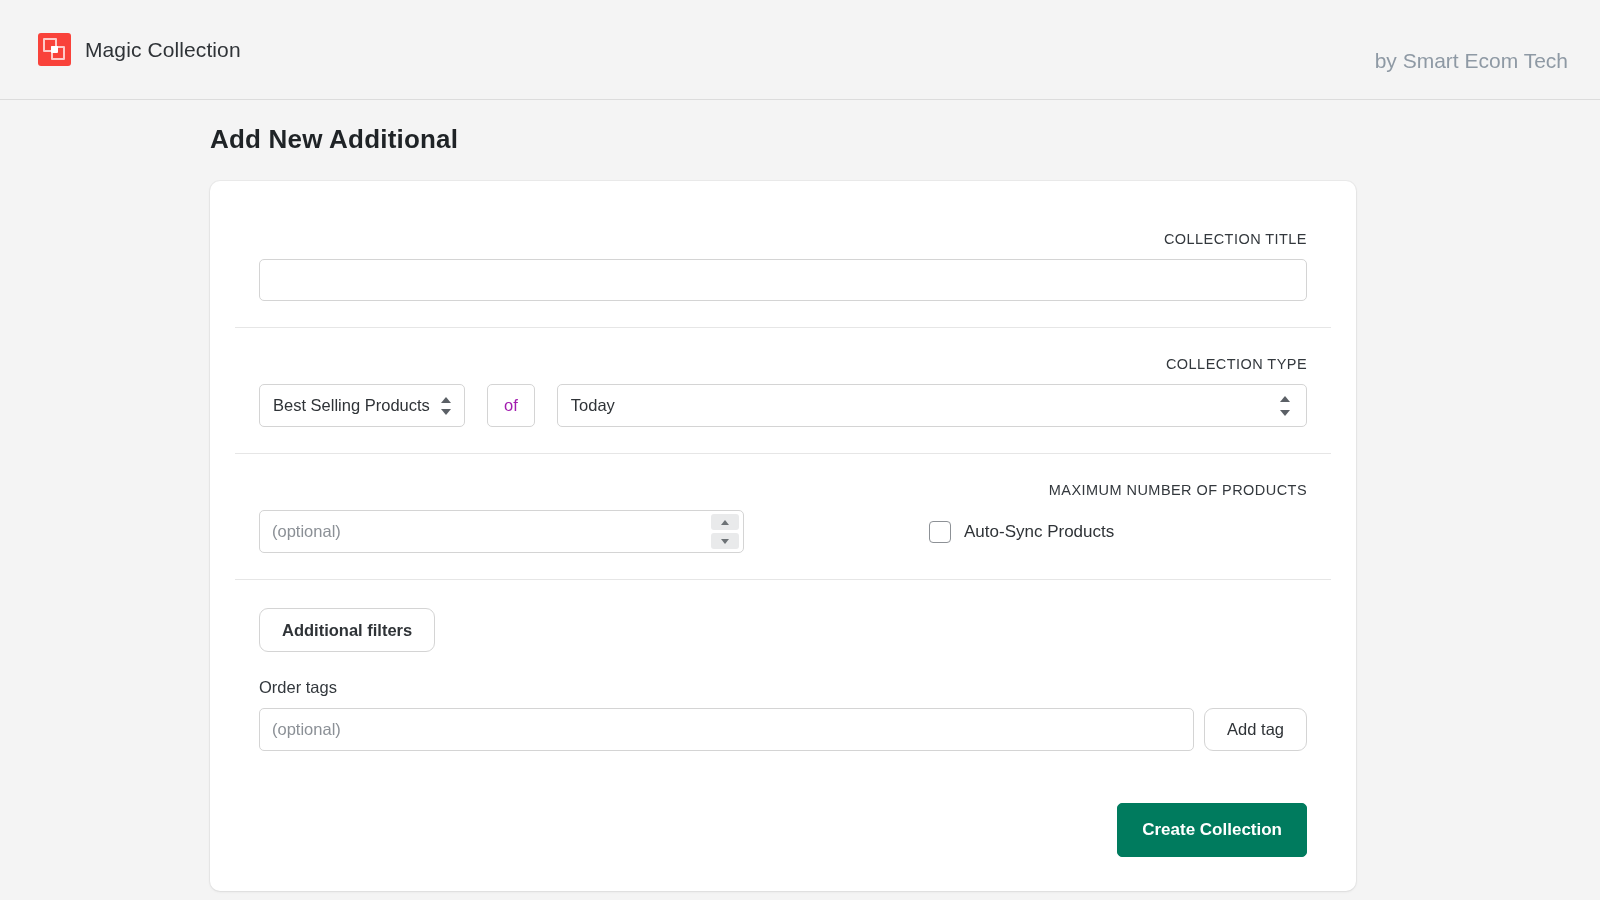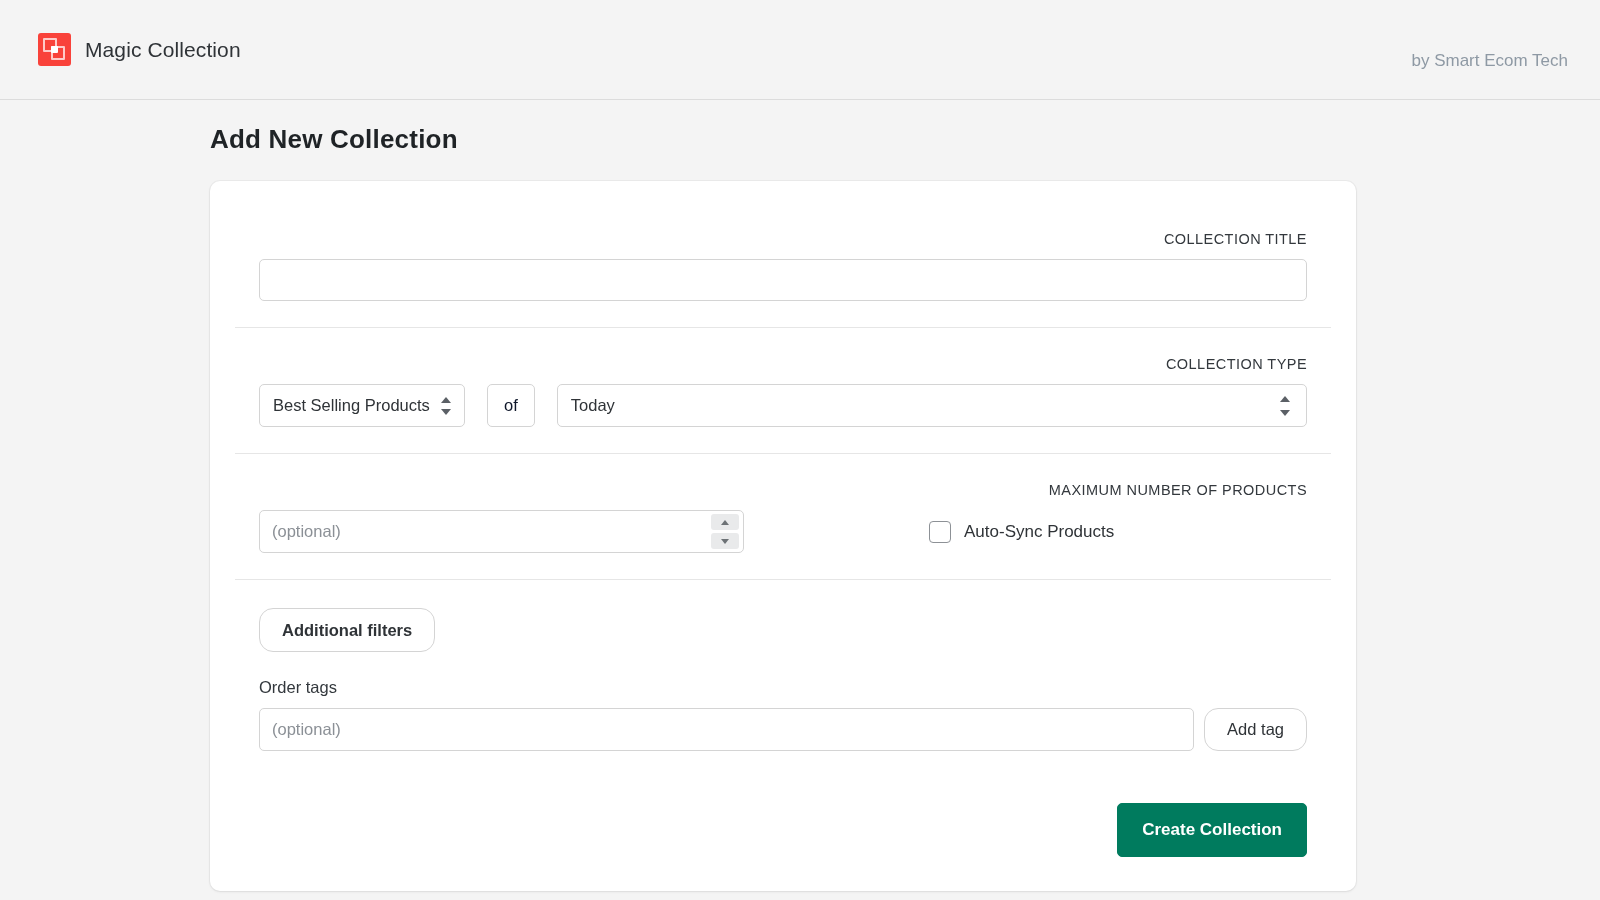--- a/index.html
+++ b/index.html
@@ -40,21 +40,21 @@
     position: absolute; left: 13px; top: 13px;
     width: 7px; height: 7px; background: #fff; border-radius: 1px;
   }
   .brand-name {
     font-size: 21px;
     color: #2f3337;
     letter-spacing: .1px;
   }
   .byline {
     margin-left: auto;
-    font-size: 17px;
+    font-size: 21px;
     color: #8e99a4;
     margin-top: 22px;
   }
 
   
   .page { padding: 0; }
   .page-title {
     margin: 0;
     padding: 24px 0 0 210px;
     font-size: 26px;
@@ -142,21 +142,21 @@
   .select-period .spin-chevrons { right: 16px; height: 20px; }
 
   .of-box {
     height: 43px;
     min-width: 48px;
     border: 1px solid #d4d4d4;
     border-radius: 5px;
     background: #fff;
     display: flex; align-items: center; justify-content: center;
     font-size: 16.5px;
-    color: #0f172a;
+    color: #a21caf;
     margin-right: 13px;
   }
 
   
   .maxrow { display: flex; align-items: center; }
   .num-wrap { position: relative; width: 485px; }
   .num-wrap .text-input { height: 43px; padding-right: 46px; }
   .num-spinners {
     position: absolute; right: 5px; top: 4px;
     display: flex; flex-direction: column; gap: 3px;
@@ -183,21 +183,21 @@
     border-radius: 4px;
     background: #fff;
     cursor: pointer;
     flex: none;
   }
   .check-label { font-size: 17px; color: #2f3337; }
 
   .btn {
     border: 1px solid #d4d4d4;
     background: #fff;
-    border-radius: 14px;
+    border-radius: 9px;
     font-family: "Liberation Sans", sans-serif;
     font-size: 16.5px;
     color: #2f3337;
     cursor: pointer;
   }
   .btn-filters {
     height: 44px;
     padding: 0 22px;
     font-weight: bold;
   }
@@ -237,21 +237,21 @@
       <span class="sq sq1"></span>
       <span class="sq sq2"></span>
       <span class="plus"></span>
     </div>
     <span class="brand-name">Magic Collection</span>
   </div>
   <span class="byline">by Smart Ecom Tech</span>
 </div>
 
 <div class="page">
-  <h1 class="page-title">Add New Collection</h1>
+  <h1 class="page-title">Add New Additional</h1>
 
   <div class="card">
 
     <div class="section first">
       <div class="label-caps">COLLECTION TITLE</div>
       <input class="text-input" type="text" placeholder="" style="">
     </div>
 
     <div class="divider"></div>
 

